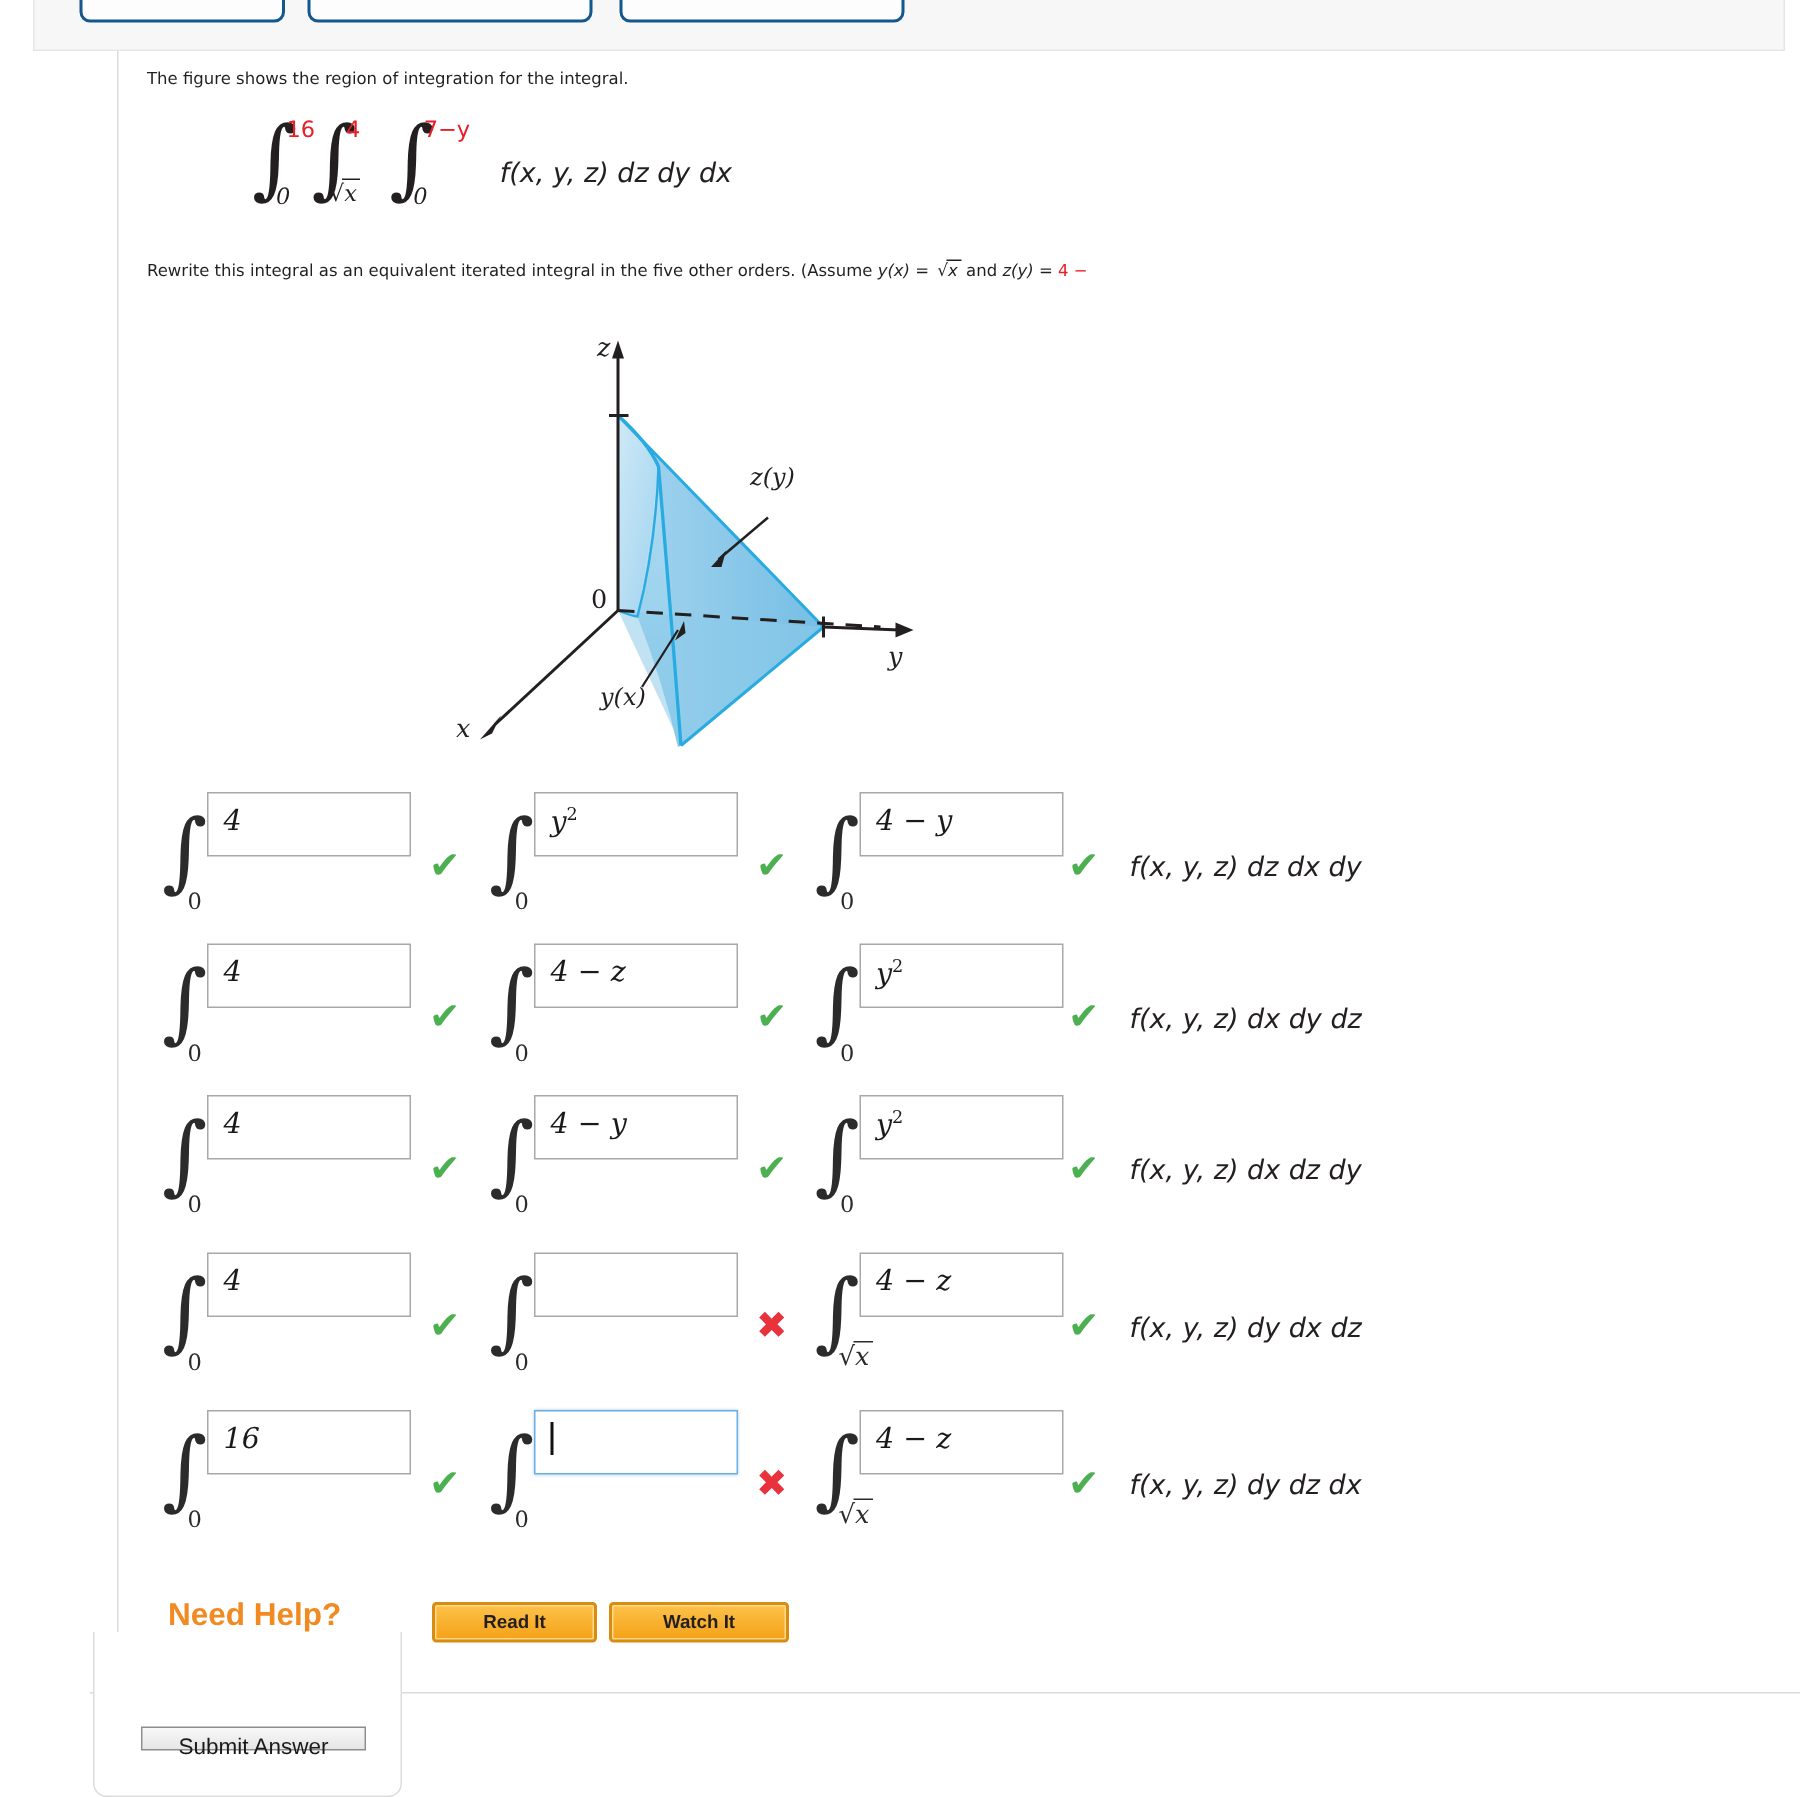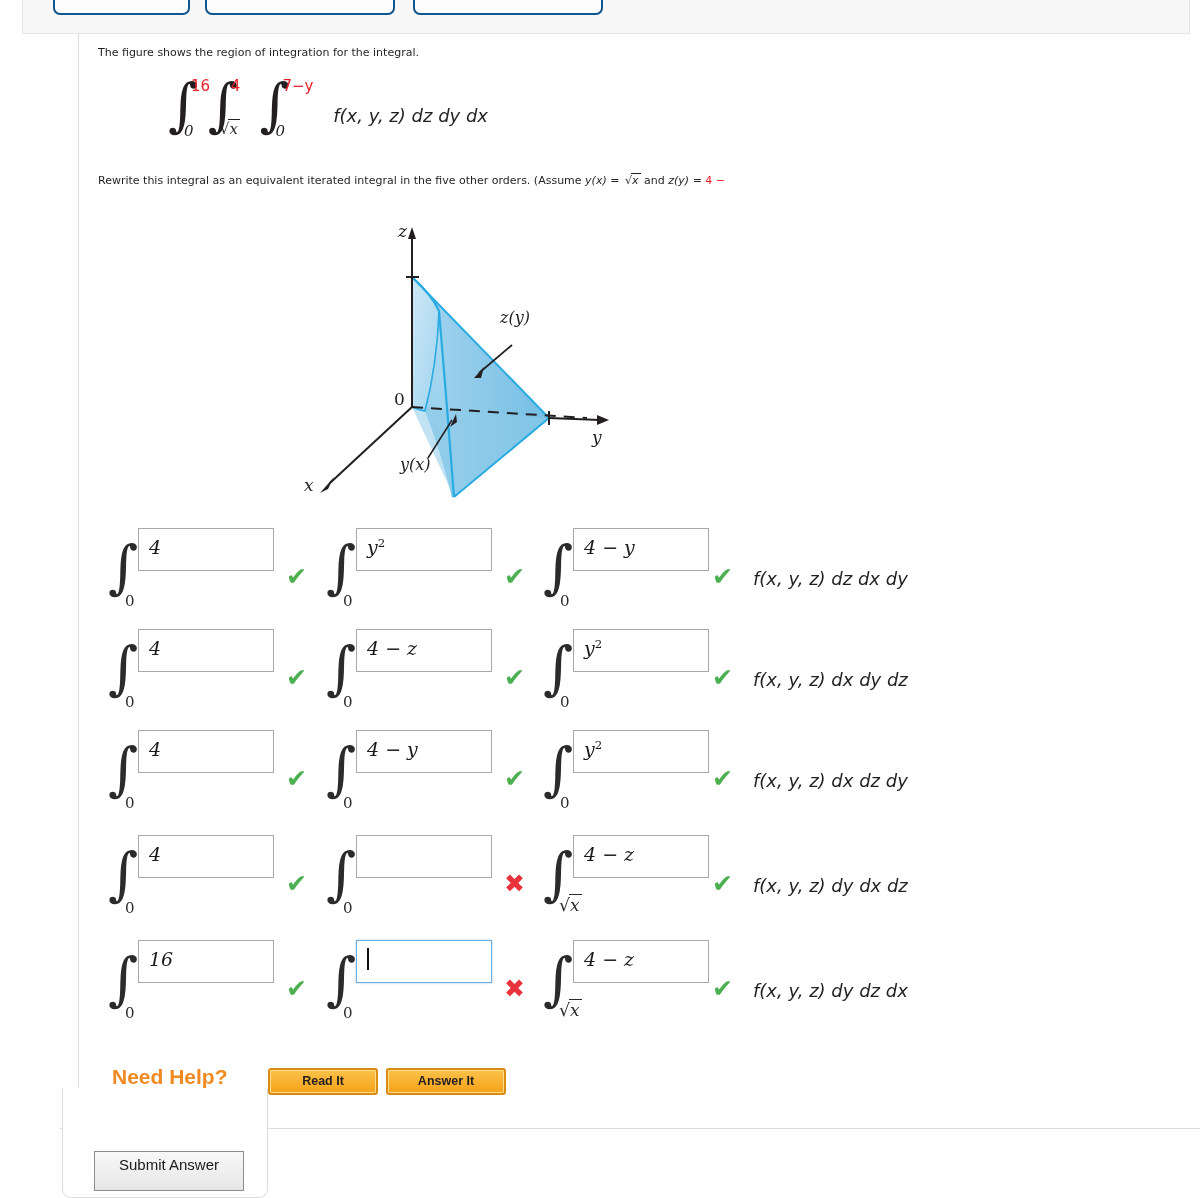--- a/index.html
+++ b/index.html
@@ -175,27 +175,28 @@
   }
   .helpbtn {
     position: absolute; top: 1068px; height: 27px;
     background: linear-gradient(#fcc24a, #f5a117);
     border: 2px solid #d98b12;
     border-radius: 3px;
     font-size: 12.5px; font-weight: bold; color: #231f20;
     font-family: "Liberation Sans", sans-serif;
     text-align: center; line-height: 23px;
     box-shadow: inset 0 0 0 1px #ffdb8c;
+    margin-left: 20px;
   }
   #btn-read-it  { left: 268px; width: 110px; }
   #btn-watch-it { left: 386px; width: 120px; }
 
   #submit-answer {
     position: absolute; left: 94px; top: 1151px;
-    width: 150px; height: 40px;
+    width: 150px; height: 16px;
     background: linear-gradient(#f8f8f8, #e6e6e6);
     border: 1px solid #8d8d8d;
     font-size: 15px; color: #1a1a1a;
     font-family: "Liberation Sans", sans-serif;
     text-align: center; line-height: 26px;
   }
 </style>
 </head>
 <body>
 
@@ -424,15 +425,15 @@
         </div>
         <div class="ibox"><span class="sq">4 − z</span></div>
       </div>
       <div class="mark m2 ok">✔</div>
       <div class="difford">f(x, y, z) dy dz dx</div>
     </div>
   </div>
 
 <div id="need-help-label">Need Help?</div>
 <div class="helpbtn" id="btn-read-it">Read It</div>
-<div class="helpbtn" id="btn-watch-it">Answer It</div>
+<div class="helpbtn" id="btn-watch-it">Watch It</div>
 
 <div id="submit-answer">Submit Answer</div>
 
 </body></html>

